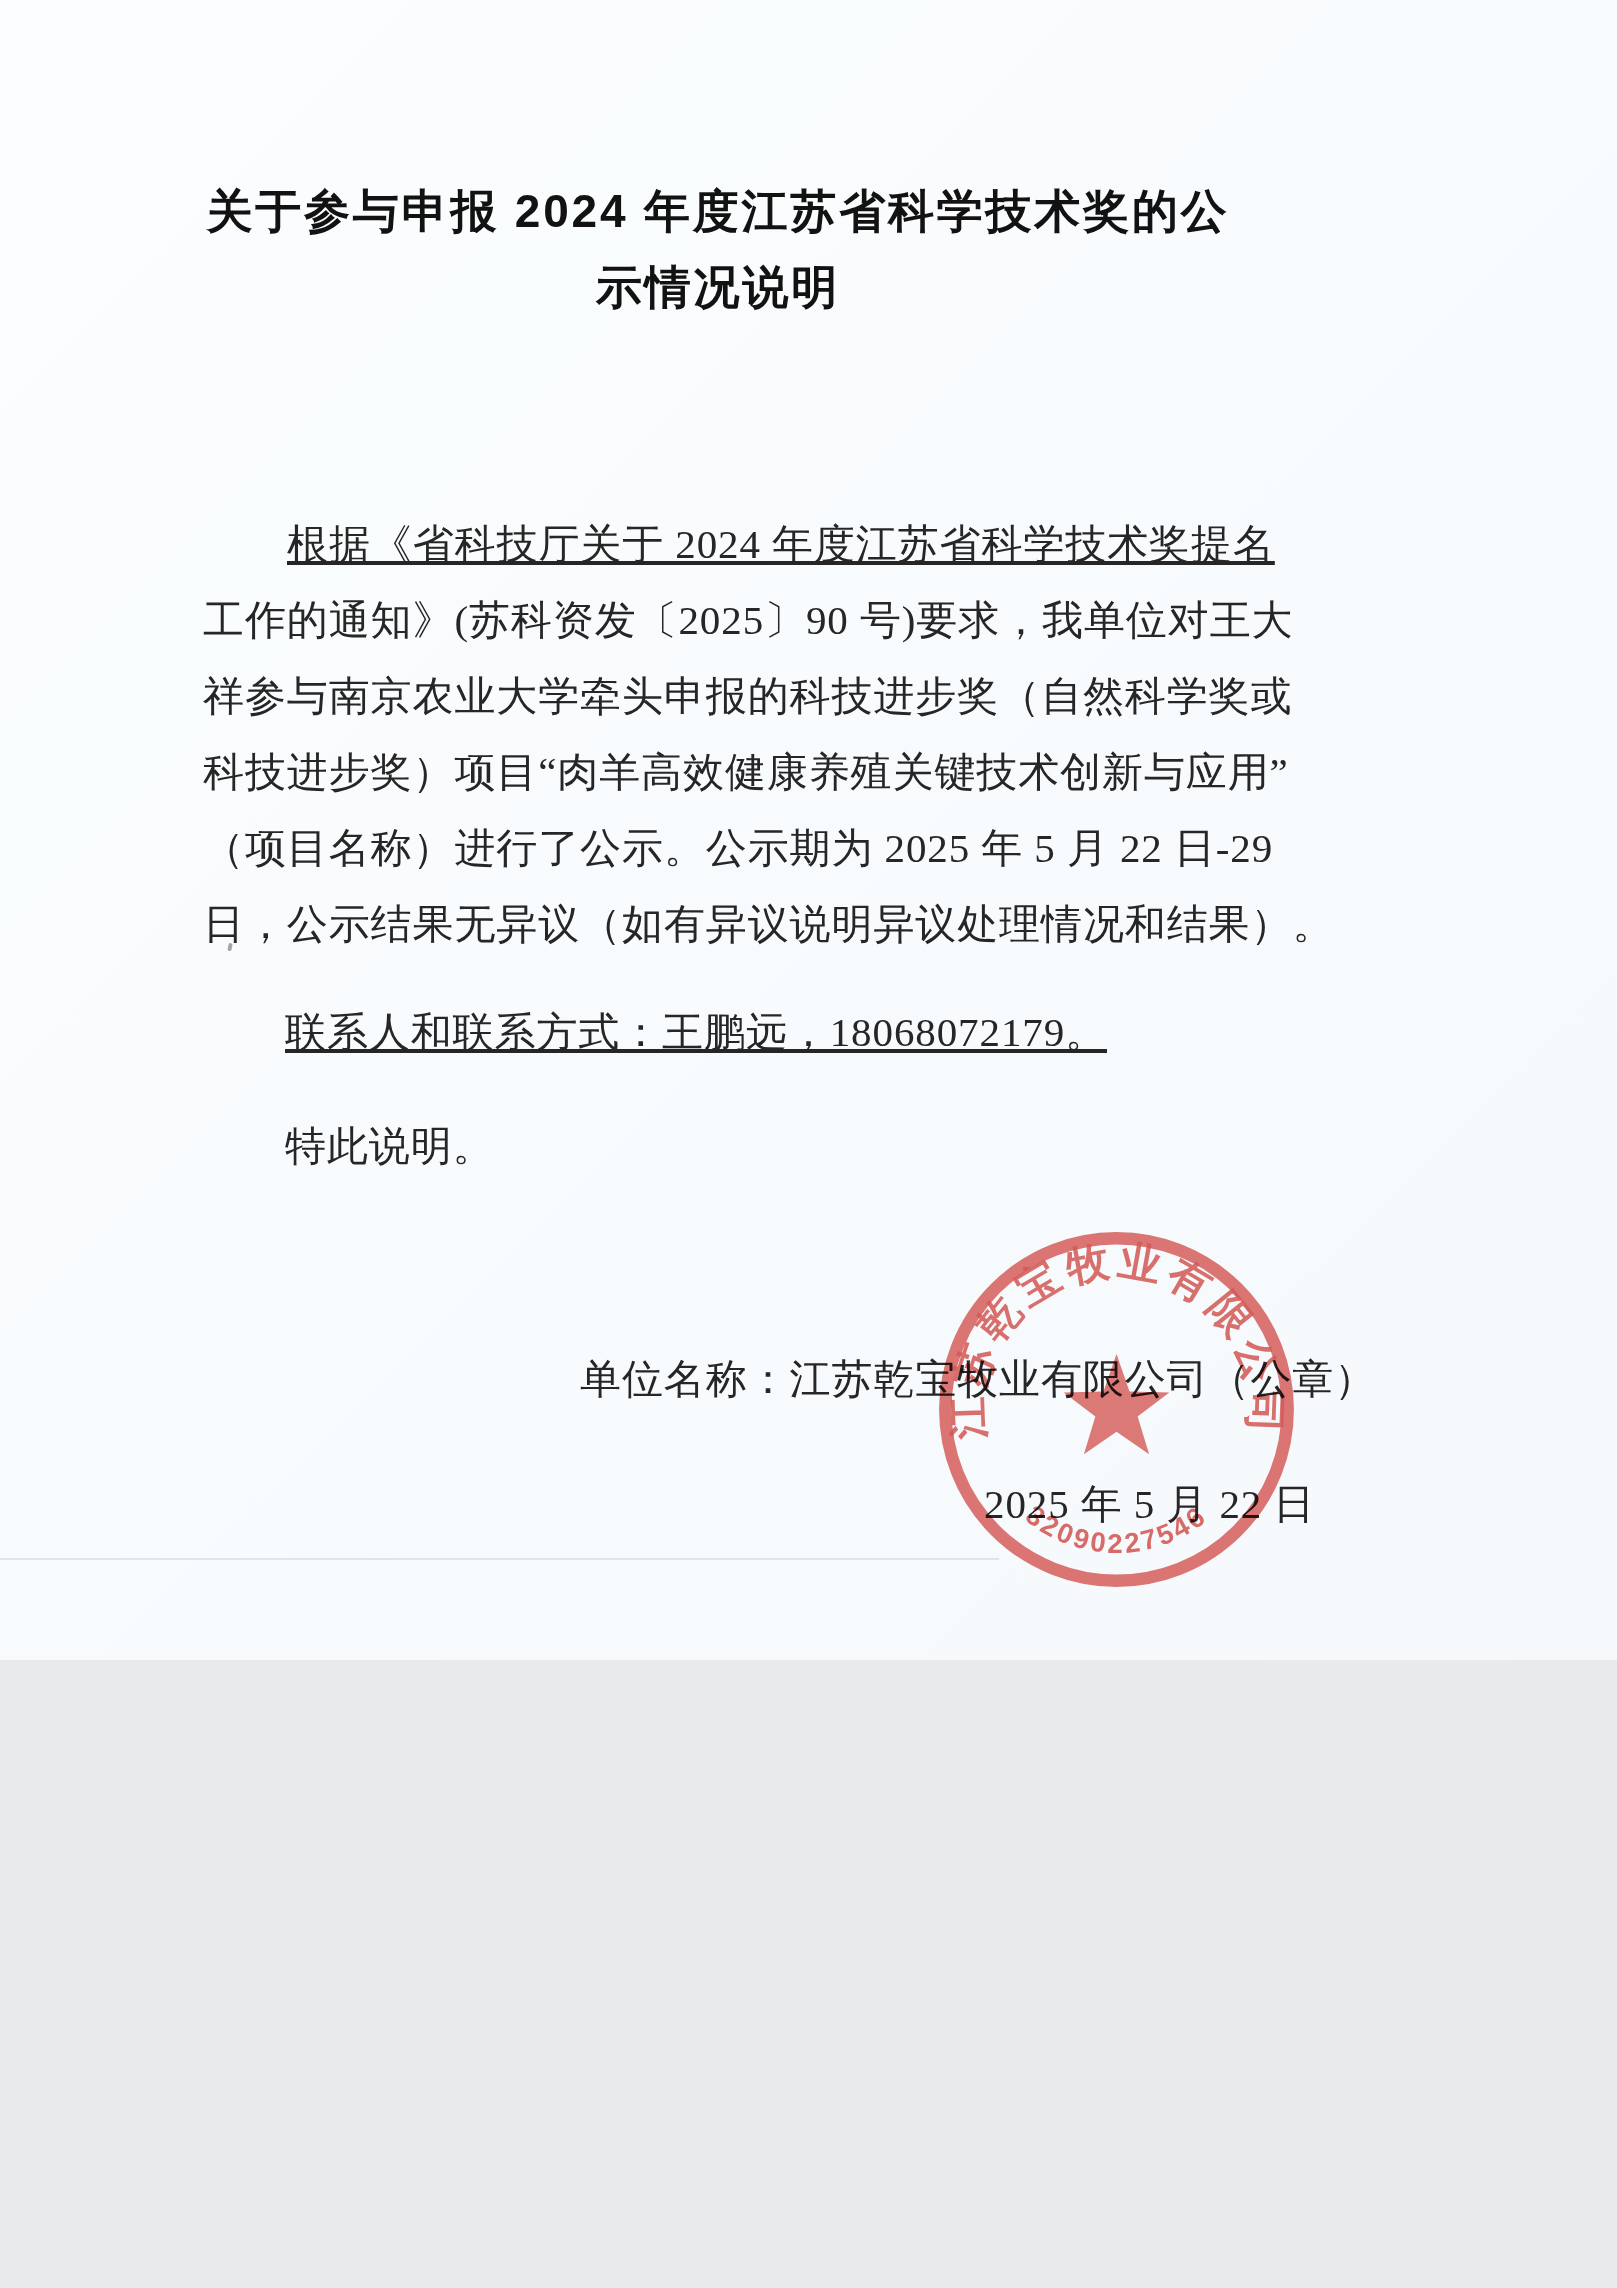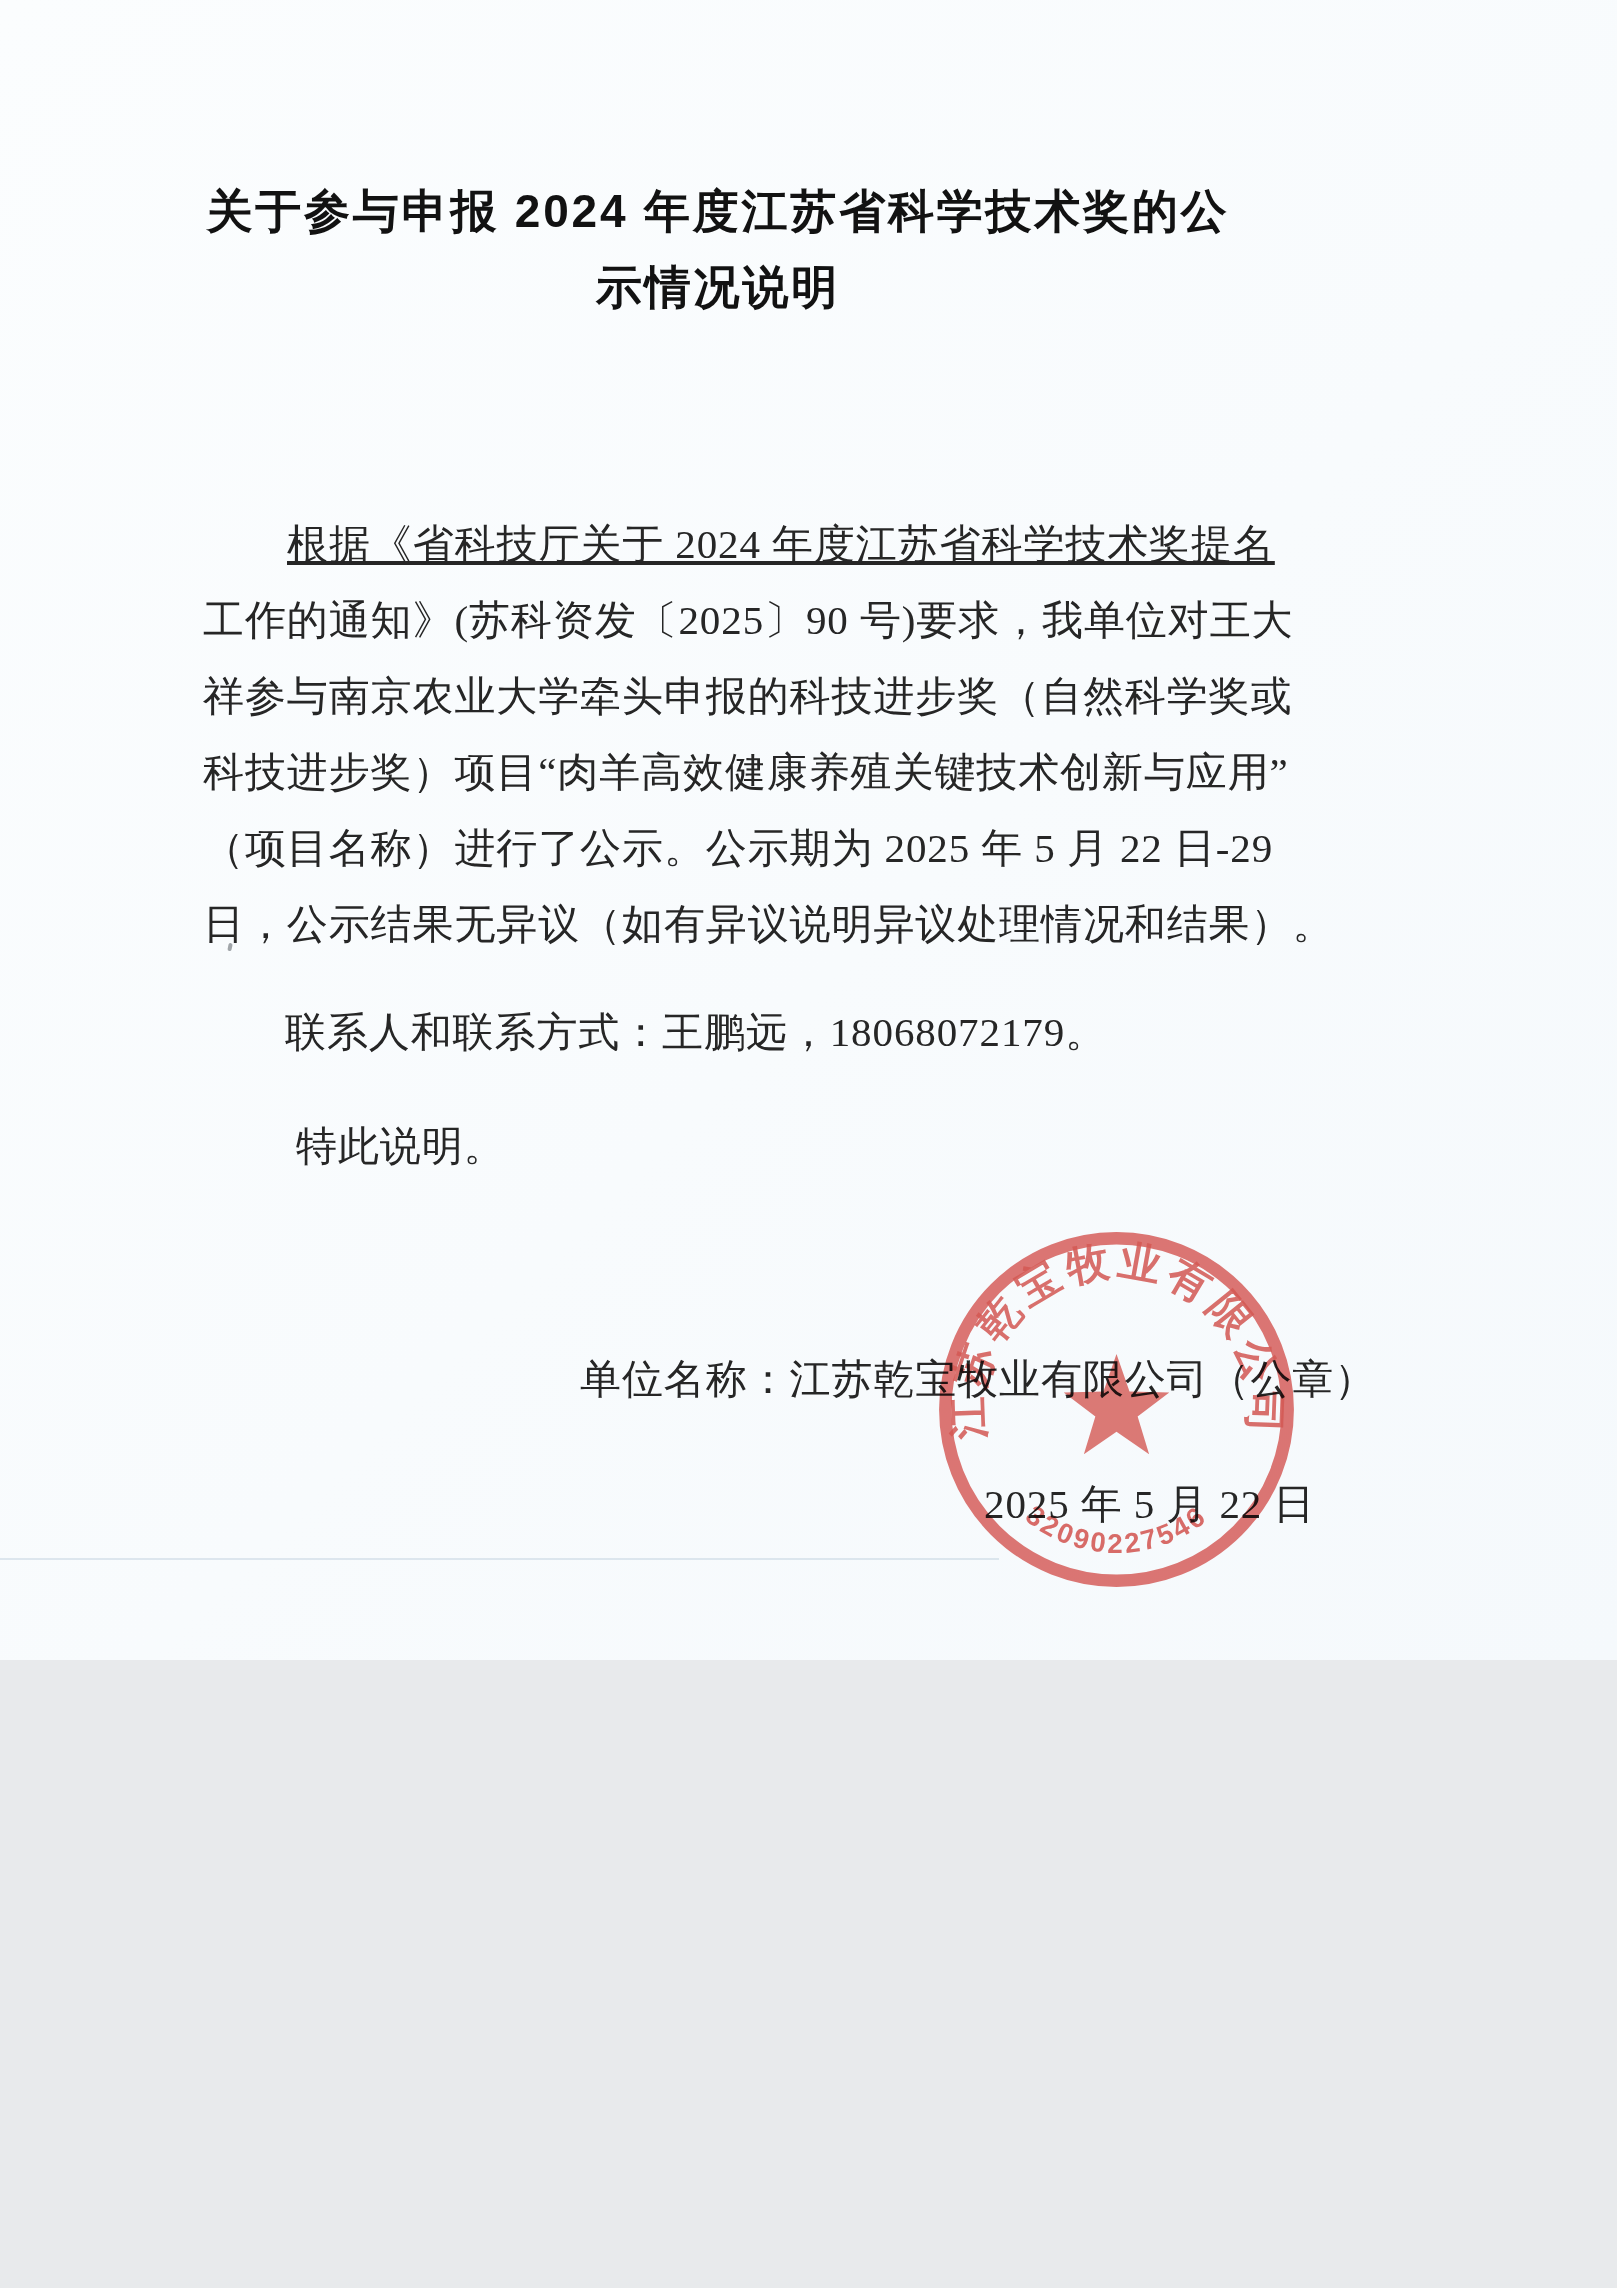--- a/index.html
+++ b/index.html
@@ -21,22 +21,22 @@
   .paragraph{
     position:absolute;top:506px;left:203px;width:1212px;
     font-size:41px;color:#262626;letter-spacing:0.9px;line-height:76px;
   }
   .paragraph .body-line{white-space:nowrap;}
   .paragraph .body-line:first-child{text-indent:84px;text-decoration:underline;}
   .free-line{
     position:absolute;margin:0;white-space:nowrap;
     font-size:41px;color:#262626;letter-spacing:0.9px;line-height:50px;
   }
-  .contact{top:1007px;left:285px;}
-  .closing{top:1121px;left:296px;}
+  .contact{top:1007px;left:285px;text-decoration:underline;}
+  .closing{top:1121px;left:285px;}
   .signature{top:1354px;left:580px;}
   .date{top:1479px;left:984px;}
   .stamp{
     position:absolute;left:930px;top:1223px;width:373px;height:373px;
     mix-blend-mode:multiply;opacity:.92;
     filter:blur(0.6px);
     pointer-events:none;
   }
   .fold-line{
     position:absolute;left:0;top:1558px;width:999px;height:1.9px;

